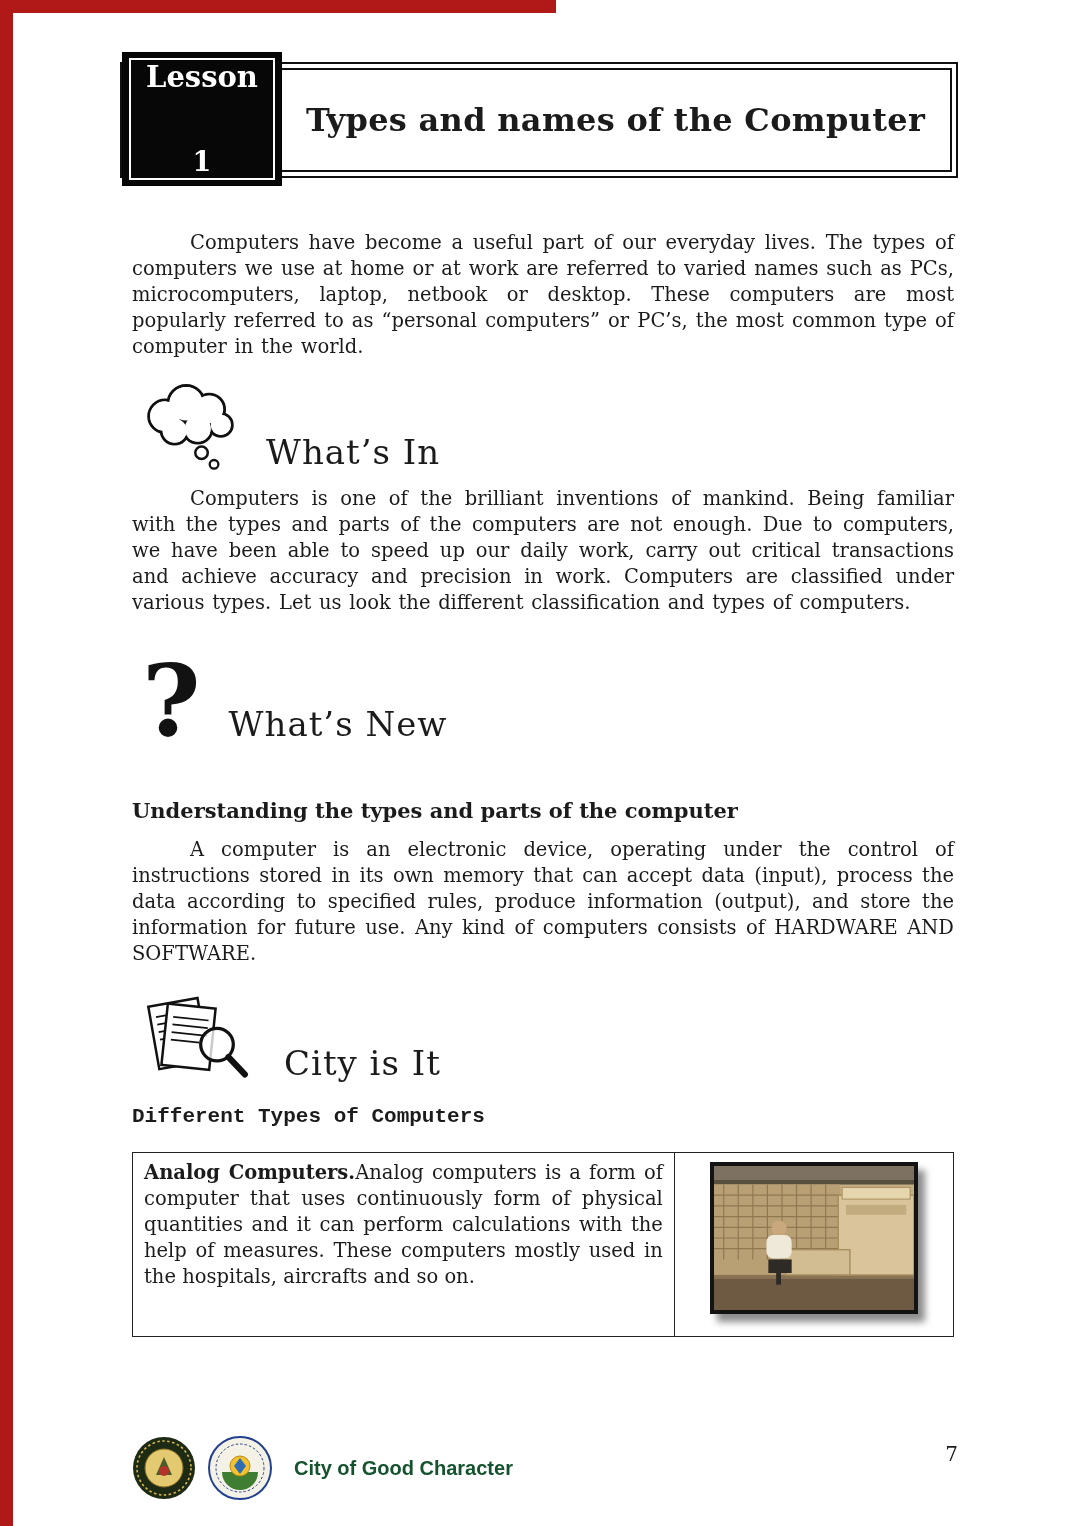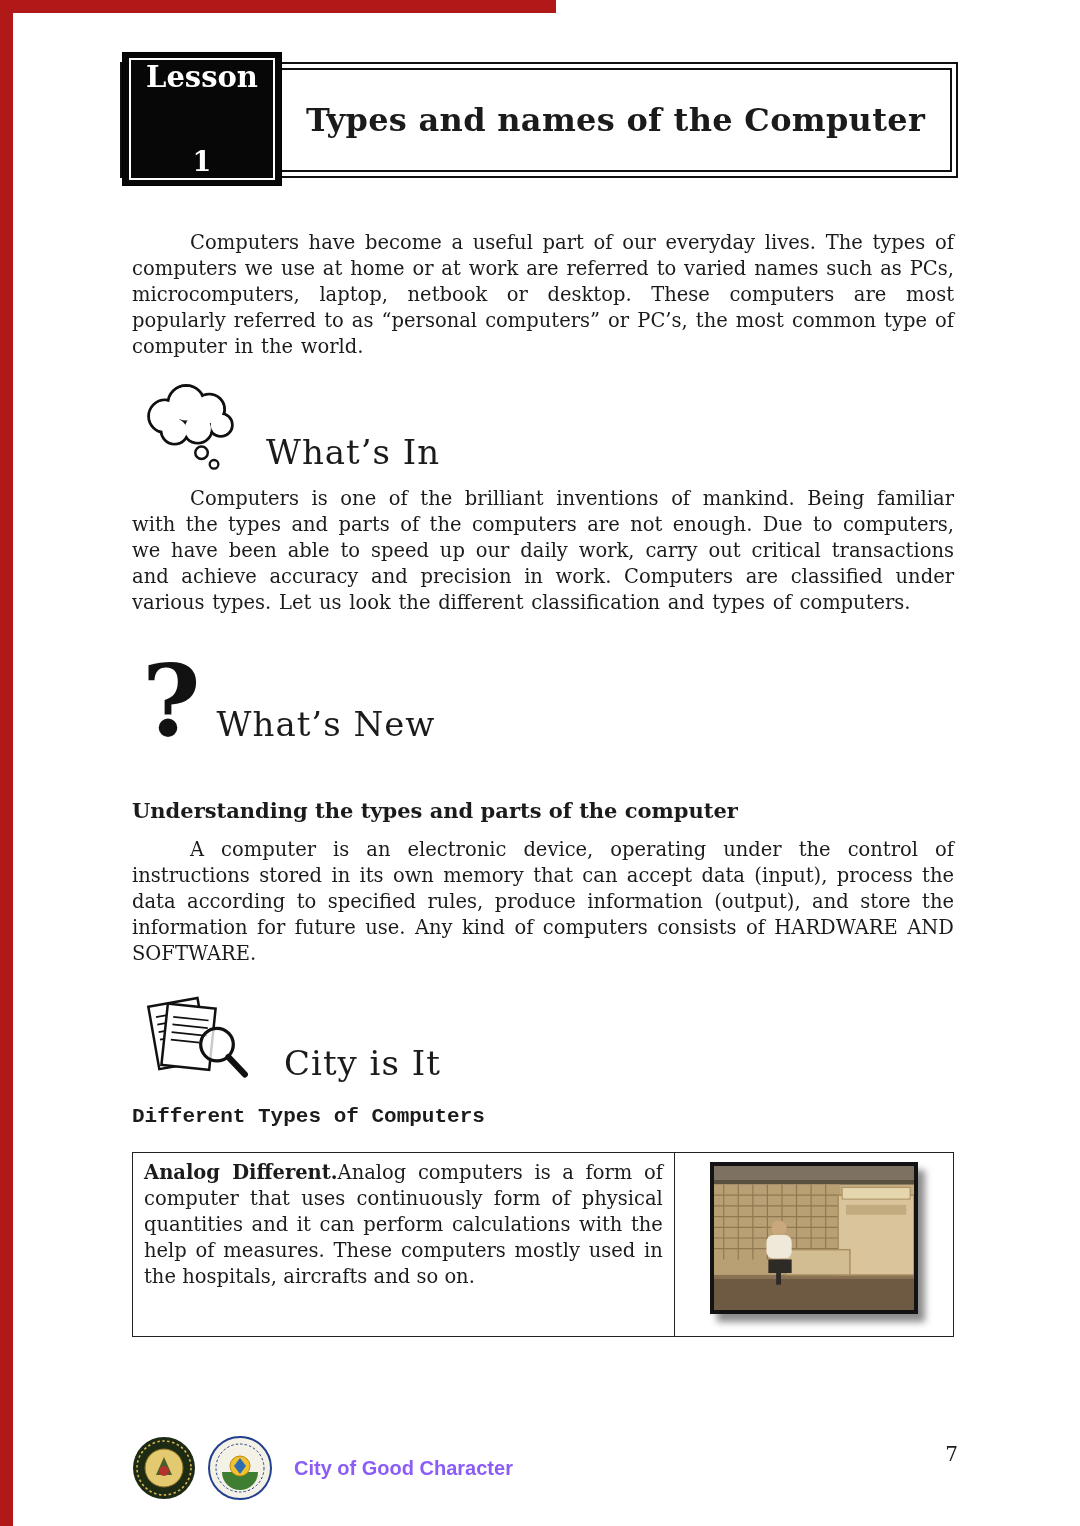--- a/index.html
+++ b/index.html
@@ -34,41 +34,41 @@
   
   .section-head { display:flex; align-items:flex-end; }
   .sh-whats-in { margin-top:12px; height:100px; }
   .sh-whats-new { margin-top:28px; height:100px; }
   .sh-what-is-it { margin-top:18px; height:98px; }
   .section-heading { font-size:34px; letter-spacing:1px; font-weight:normal; }
   .cloud-icon { width:116px; height:100px; flex:0 0 auto; }
   .docs-icon { width:126px; height:96px; flex:0 0 auto; margin-left:-2px; }
   .qmark { font-size:100px; font-weight:bold; line-height:0.85; margin-left:10px; color:#121212; flex:0 0 auto; }
   .hm-cloud { margin-left:18px; }
-  .hm-q { margin-left:16px; }
+  .hm-q { margin-left:28px; }
   .hm-docs { margin-left:28px; }
 
   .subhead { font-size:21px; font-weight:bold; }
   .subhead-new { margin-top:54px; }
   .subhead-it { margin-top:22px;font-family:Liberation Mono, monospace; }
 
   
   .types-table { margin-top:24px; width:100%; border-collapse:collapse; }
   .types-table td { border:1.6px solid #222; vertical-align:top; }
   .cell-text { width:66%; padding:7px 11px 10px 11px; font-size:19.5px; line-height:1.33; text-align:justify; height:184px; }
   .cell-photo { width:34%; }
   .photo-wrap { display:flex; justify-content:center; align-items:flex-start; padding:9px 6px; }
   .photo-frame { width:208px; height:152px; border:4px solid #131313; box-shadow:7px 8px 7px rgba(0,0,0,0.45); background:#c7ad83; }
   .photo-frame svg { display:block; width:100%; height:100%; }
 
   
   .footer { position:absolute; left:132px; right:122px; bottom:26px; display:flex; align-items:center; }
   .logos { display:flex; gap:12px; align-items:center; }
   .seal { width:64px; height:64px; }
-  .footer-text { margin-left:22px; font-family:"Liberation Sans", sans-serif; font-weight:bold; font-size:20px; line-height:1.45; color:#8b5cf6; }
+  .footer-text { margin-left:22px; font-family:"Liberation Sans", sans-serif; font-weight:bold; font-size:20px; line-height:1.45; color:#14532d; }
   .page-number { margin-left:auto; align-self:flex-start; margin-top:6px; font-size:20px; }
 </style>
 </head>
 <body>
 
 <div class="page" style="--accent: #b11818;">
   <div class="accent-top"></div>
   <div class="accent-left"></div>
 
   <div class="content">
@@ -148,21 +148,21 @@
         <line x1="100" y1="73" x2="117" y2="91" stroke="#111" stroke-width="6.5" stroke-linecap="round"></line>
       </svg>
       <h2 class="section-heading hm-docs">City is It</h2>
     </div>
 
     <h3 class="subhead subhead-it">Different Types of Computers</h3>
 
     <table class="types-table">
       <tbody>
           <tr>
-        <td class="cell-text"><b>Analog Different.</b><span>Analog computers is a form of computer that uses continuously form of physical quantities and it can perform calculations with the help of measures. These computers mostly used in the hospitals, aircrafts and so on.</span></td>
+        <td class="cell-text"><b>Analog Computers.</b><span>Analog computers is a form of computer that uses continuously form of physical quantities and it can perform calculations with the help of measures. These computers mostly used in the hospitals, aircrafts and so on.</span></td>
         <td class="cell-photo">
           <div class="photo-wrap">
             <div class="photo-frame">
               <svg viewBox="0 0 206 148" preserveAspectRatio="none" aria-hidden="true">
                 <rect width="206" height="148" fill="#c7ad83"></rect>
                 <rect width="206" height="14" fill="#7d7262"></rect>
                 <rect y="14" width="206" height="5" fill="#57503f"></rect>
                 <rect x="0" y="19" width="130" height="93" fill="#b99f74"></rect>
                 <g stroke="#8f7750" stroke-width="1.2">
                   <line x1="0" y1="30" x2="130" y2="30"></line>

